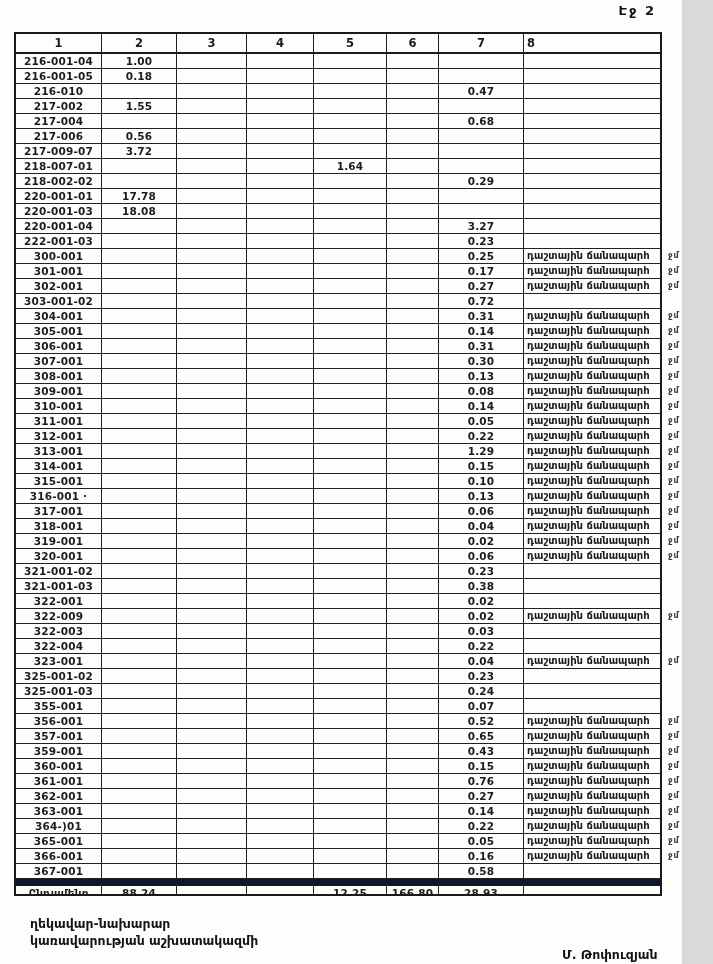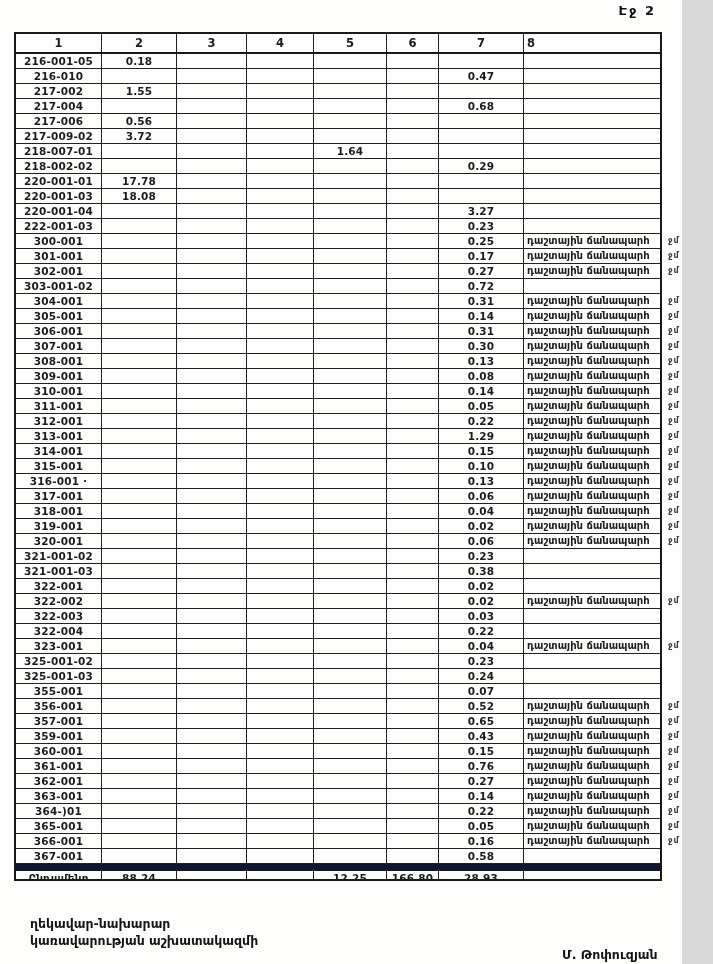--- a/index.html
+++ b/index.html
@@ -101,20 +101,30 @@
         <div class="cell col2">2</div>
         <div class="cell col3">3</div>
         <div class="cell col4">4</div>
         <div class="cell col5">5</div>
         <div class="cell col6">6</div>
         <div class="cell col7">7</div>
         <div class="cell col8">8</div>
       </div>
     <div id="table-body">
         <div class="row">
+          <div class="cell col1">216-001-04</div>
+          <div class="cell col2">1.00</div>
+          <div class="cell col3"></div>
+          <div class="cell col4"></div>
+          <div class="cell col5"></div>
+          <div class="cell col6"></div>
+          <div class="cell col7"></div>
+          <div class="cell col8"></div>
+        </div>
+        <div class="row">
           <div class="cell col1">216-001-05</div>
           <div class="cell col2">0.18</div>
           <div class="cell col3"></div>
           <div class="cell col4"></div>
           <div class="cell col5"></div>
           <div class="cell col6"></div>
           <div class="cell col7"></div>
           <div class="cell col8"></div>
         </div>
         <div class="row">
@@ -151,21 +161,21 @@
           <div class="cell col1">217-006</div>
           <div class="cell col2">0.56</div>
           <div class="cell col3"></div>
           <div class="cell col4"></div>
           <div class="cell col5"></div>
           <div class="cell col6"></div>
           <div class="cell col7"></div>
           <div class="cell col8"></div>
         </div>
         <div class="row">
-          <div class="cell col1">217-009-02</div>
+          <div class="cell col1">217-009-07</div>
           <div class="cell col2">3.72</div>
           <div class="cell col3"></div>
           <div class="cell col4"></div>
           <div class="cell col5"></div>
           <div class="cell col6"></div>
           <div class="cell col7"></div>
           <div class="cell col8"></div>
         </div>
         <div class="row">
           <div class="cell col1">218-007-01</div>
@@ -481,21 +491,21 @@
           <div class="cell col1">322-001</div>
           <div class="cell col2"></div>
           <div class="cell col3"></div>
           <div class="cell col4"></div>
           <div class="cell col5"></div>
           <div class="cell col6"></div>
           <div class="cell col7">0.02</div>
           <div class="cell col8"></div>
         </div>
         <div class="row">
-          <div class="cell col1">322-002</div>
+          <div class="cell col1">322-009</div>
           <div class="cell col2"></div>
           <div class="cell col3"></div>
           <div class="cell col4"></div>
           <div class="cell col5"></div>
           <div class="cell col6"></div>
           <div class="cell col7">0.02</div>
           <div class="cell col8">դաշտային ճանապարհ</div>
           <span class="margin-mark">ջմ</span>
         </div>
         <div class="row">

